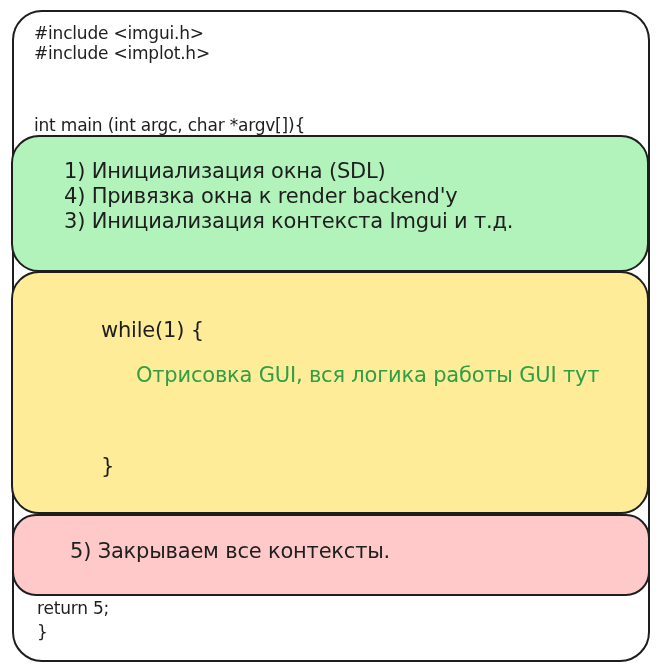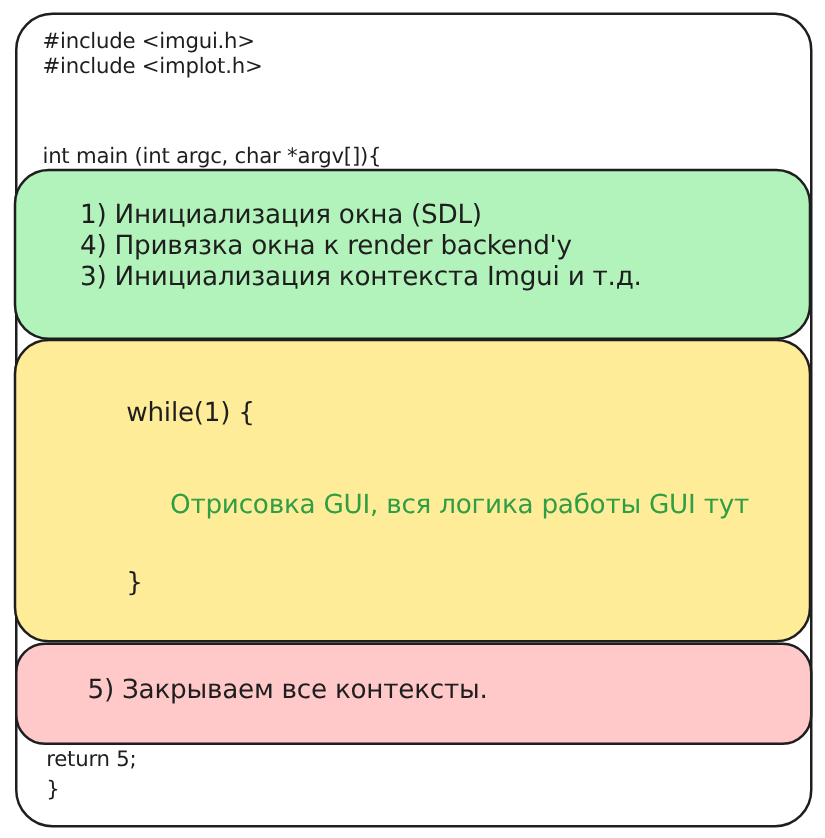--- a/index.html
+++ b/index.html
@@ -31,20 +31,20 @@
 <div class="code-line" style="left:34px; top:42px;">#include &lt;implot.h&gt;</div>
 <div class="code-line" style="left:34px; top:114px;">int main (int argc, char *argv[]){</div>
 
 <div class="box box-green"></div>
 <div class="txt" style="left:64px; top:160px;">1) Инициализация окна (SDL)</div>
 <div class="txt" style="left:64px; top:185px;">4) Привязка окна к render backend'у</div>
 <div class="txt" style="left:64px; top:210px;">3) Инициализация контекста Imgui и т.д.</div>
 
 <div class="box box-yellow"></div>
 <div class="txt" style="left:101px; top:288px;margin-top:31px;">while(1) {</div>
-<div class="txt green-text" style="left:136px; top:364px;margin-top:28px;">Отрисовка GUI, вся логика работы GUI тут</div>
+<div class="txt green-text" style="left:136px; top:364px;">Отрисовка GUI, вся логика работы GUI тут</div>
 <div class="txt" style="left:101px; top:455px;">}</div>
 
 <div class="box box-red"></div>
 <div class="txt" style="left:70px; top:540px;text-align:right;">5) Закрываем все контексты.</div>
 
 <div class="code-line" style="left:37px; top:597px;">return 5;</div>
 <div class="code-line" style="left:37px; top:621px;">}</div>
 
 </body></html>

